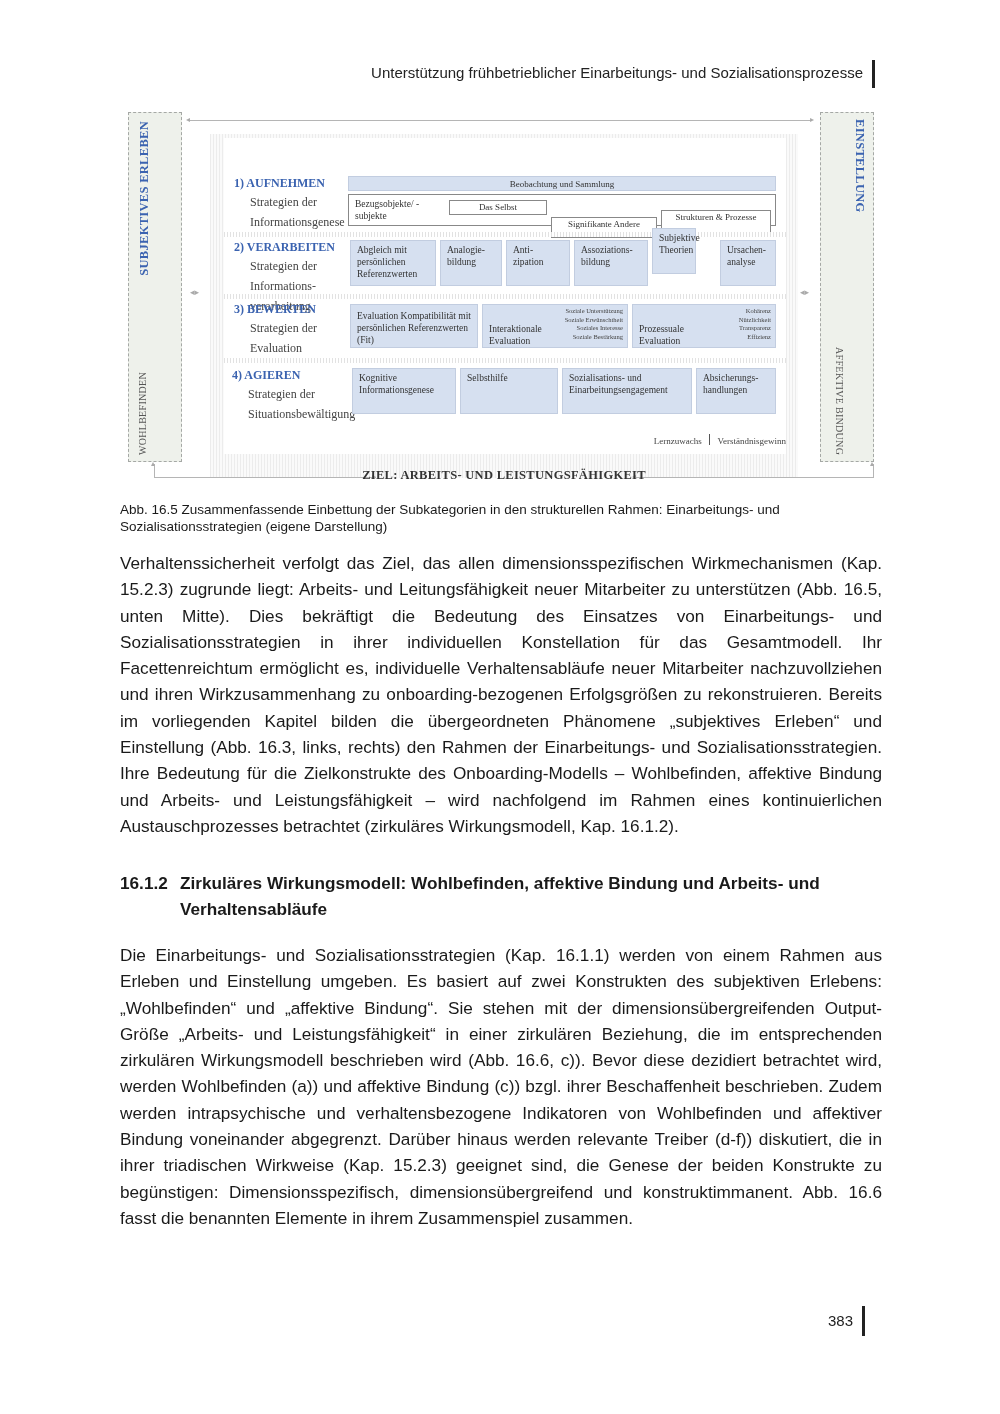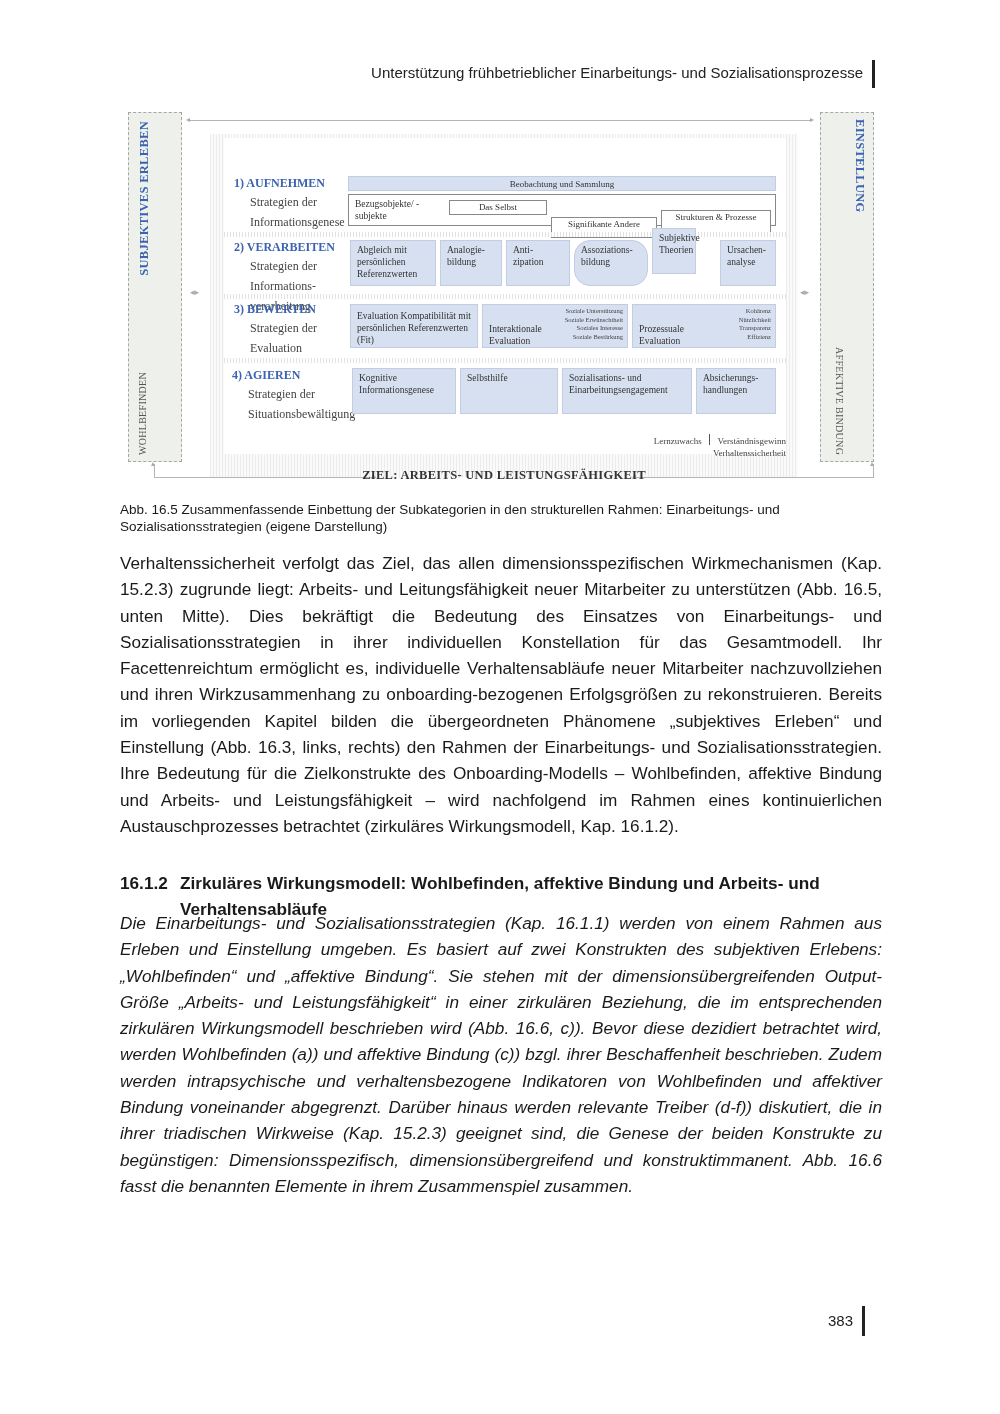--- a/index.html
+++ b/index.html
@@ -41,21 +41,21 @@
   .arrow-line { position: absolute; background: #b5b5b5; }
   .arrow-tip { position: absolute; color: #aaa; font-size: 8px; line-height: 8px; }
 
   .caption { position: absolute; left: 120px; top: 501px; width: 762px; font-size: 13.5px; line-height: 17px; color: #1a1a1a; }
 
   .body-text { position: absolute; left: 120px; width: 762px; font-size: 17.2px; line-height: 26.3px; text-align: justify; color: #1a1a1a; }
   .p1 { top: 550px; }
   .section-heading { position: absolute; left: 120px; top: 870px; width: 762px; font-size: 17.2px; line-height: 26px; font-weight: bold; }
   .section-heading .num { display: inline-block; width: 60px; }
   .section-heading .line2 { padding-left: 60px; display: block; }
-  .p2 { top: 910px; font-style: italic; }
+  .p2 { top: 942px; }
 
   .page-number { position: absolute; top: 1312px; left: 828px; font-size: 15px; color: #222; }
   .page-bar { position: absolute; top: 1306px; left: 862px; width: 3px; height: 30px; background: #222; }
 </style>
 </head>
 <body>
 
 <div class="running-header">Unterstützung frühbetrieblicher Einarbeitungs- und Sozialisationsprozesse</div>
 <div class="header-bar"></div>
 
@@ -90,21 +90,21 @@
         <div class="box-white" style="left:312px; top:15px; width:110px; height:23px; line-height:13px;">Strukturen &amp; Prozesse</div>
       </div>
 
       <div class="row-sep" style="top:94px;"></div>
 
       <div class="stage-head" style="left:10px; top:102px;">2) VERARBEITEN</div>
       <div class="stage-sub" style="left:26px; top:118px; width:76px;">Strategien der Informations- verarbeitung</div>
       <div class="box" style="left:126px; top:102px; width:86px; height:46px;">Abgleich mit persönlichen Referenzwerten</div>
       <div class="box" style="left:216px; top:102px; width:62px; height:46px;">Analogie- bildung</div>
       <div class="box" style="left:282px; top:102px; width:64px; height:46px;">Anti- zipation</div>
-      <div class="box" style="left:350px; top:102px; width:74px; height:46px;border-radius:16px;">Assoziations- bildung</div>
+      <div class="box" style="left:350px; top:102px; width:74px; height:46px;">Assoziations- bildung</div>
       <div class="box" style="left:428px; top:90px; width:44px; height:46px;">Subjektive Theorien</div>
       <div class="box" style="left:496px; top:102px; width:56px; height:46px;">Ursachen- analyse</div>
 
       <div class="row-sep" style="top:156px;"></div>
 
       <div class="stage-head" style="left:10px; top:164px;">3) BEWERTEN</div>
       <div class="stage-sub" style="left:26px; top:180px; width:80px;">Strategien der Evaluation</div>
       <div class="box" style="left:126px; top:166px; width:128px; height:44px; padding-top:5px;">Evaluation Kompatibilität mit persönlichen Referenzwerten (Fit)</div>
       <div class="box" style="left:408px; top:166px; width:144px; height:44px;">
         <div style="position:absolute; left:6px; top:18px; width:60px;">Prozessuale Evaluation</div>
@@ -133,21 +133,20 @@
       <div class="box" style="left:236px; top:230px; width:98px; height:46px;">Selbsthilfe</div>
       <div class="box" style="left:338px; top:230px; width:130px; height:46px;">Sozialisations- und Einarbeitungsengagement</div>
       <div class="box" style="left:472px; top:230px; width:80px; height:46px;">Absicherungs- handlungen</div>
 
       <div class="outcomes" style="left:0; width:562px; top:296px;">
         <div>
           <span>Lernzuwachs</span>
           <span style="display:inline-block; width:1.5px; height:11px; background:#555; margin:0 5px; vertical-align:-1px;"></span>
           <span>Verständnisgewinn</span>
         </div>
-        <div>Verhaltenssicherheit</div>
       </div>
     </div>
   </div>
 
   <div class="arrow-line" style="left:28px; top:356px; width:1px; height:14px;"></div>
   <div class="arrow-line" style="left:28px; top:369px; width:222px; height:1px;"></div>
   <div class="arrow-tip" style="left:25px; top:352px;">▴</div>
   <div class="arrow-tip" style="left:246px; top:365px;">▸</div>
   <div class="arrow-line" style="left:510px; top:369px; width:238px; height:1px;"></div>
   <div class="arrow-line" style="left:747px; top:356px; width:1px; height:14px;"></div>

